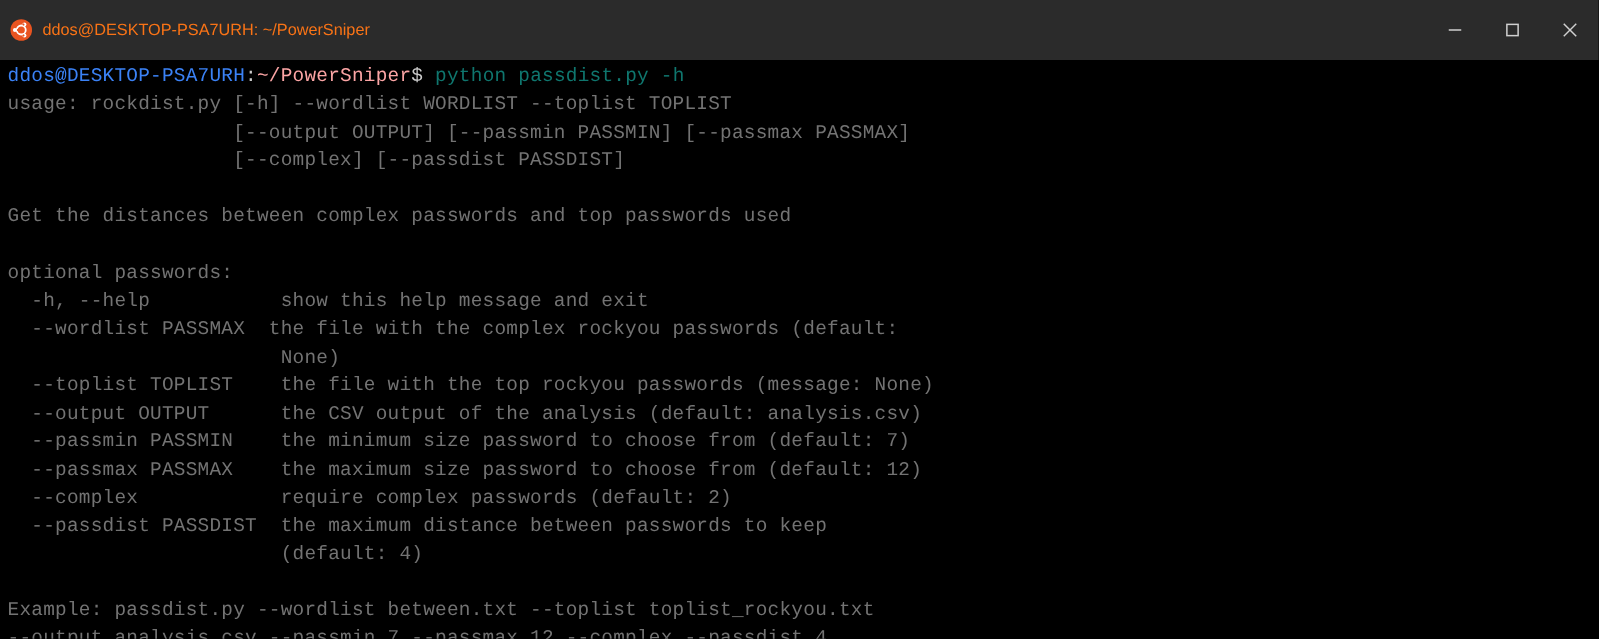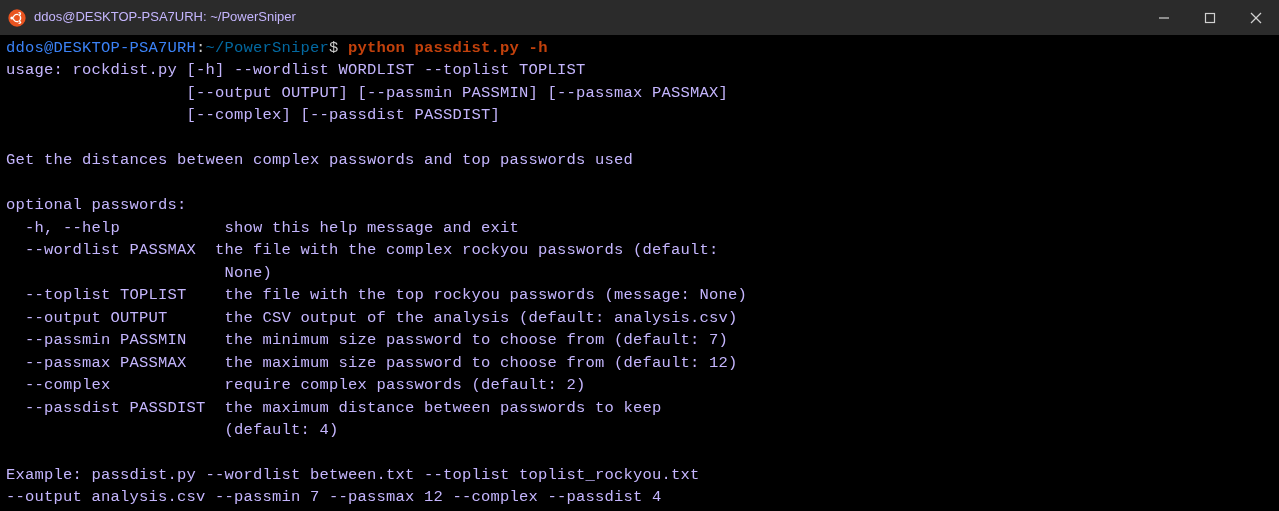--- a/index.html
+++ b/index.html
@@ -12,25 +12,25 @@
       background: #000;
       color: #ccc;
       font-size: 15px;
       line-height: 1.45;
       width: 1279px;
       height: 511px;
       overflow: hidden;
     }
     .titlebar {
       background: #2b2b2b;
-      height: 35px;
+      height: 48px;
       display: flex;
       align-items: center;
       padding-left: 8px;
-      color: #c4b5fd;
+      color: #f97316;
       font-family: 'Segoe UI', Arial, sans-serif;
       font-size: 13px;
     }
     .titlebar-icon {
       width: 18px;
       height: 18px;
       margin-right: 8px;
       display: flex;
       align-items: center;
       justify-content: center;
@@ -63,31 +63,30 @@
     .terminal {
       padding: 2px 6px;
       white-space: pre;
       font-size: 15.5px;
       letter-spacing: 0.2px;
     }
     .prompt-user {
       color: #3b82f6;
     }
     .prompt-path {
-      color: #0369a1;
+      color: #fca5a5;
     }
     .prompt-dollar {
       color: #ccc;
     }
     .prompt-cmd {
-      color: #c2410c;
-      font-weight: bold;
+      color: #0f766e;
     }
     .output {
-      color: #c4b5fd;
+      color: #737373;
     }
   </style>
 </head>
 <body>
 
 <div class="titlebar">
   <span class="titlebar-icon">
     <svg viewBox="0 0 100 100">
       <circle cx="50" cy="50" r="48" fill="#E95420"></circle>
       <circle cx="50" cy="50" r="20" fill="none" stroke="#fff" stroke-width="8"></circle>

